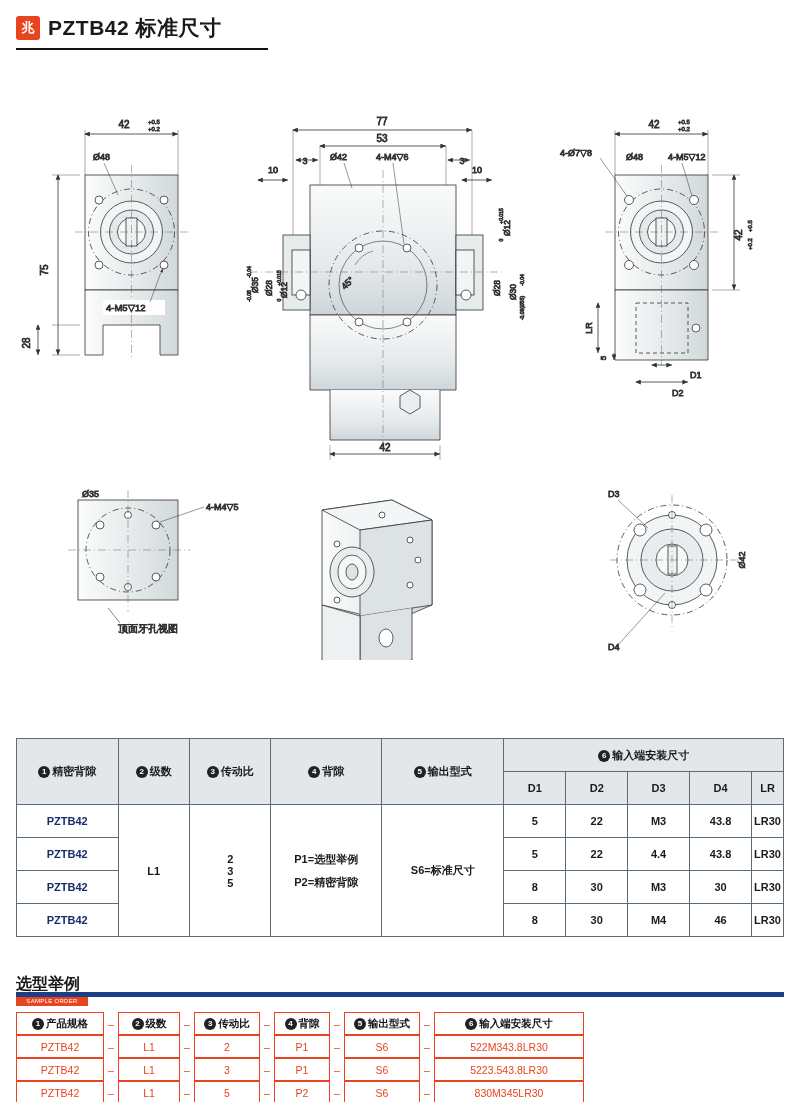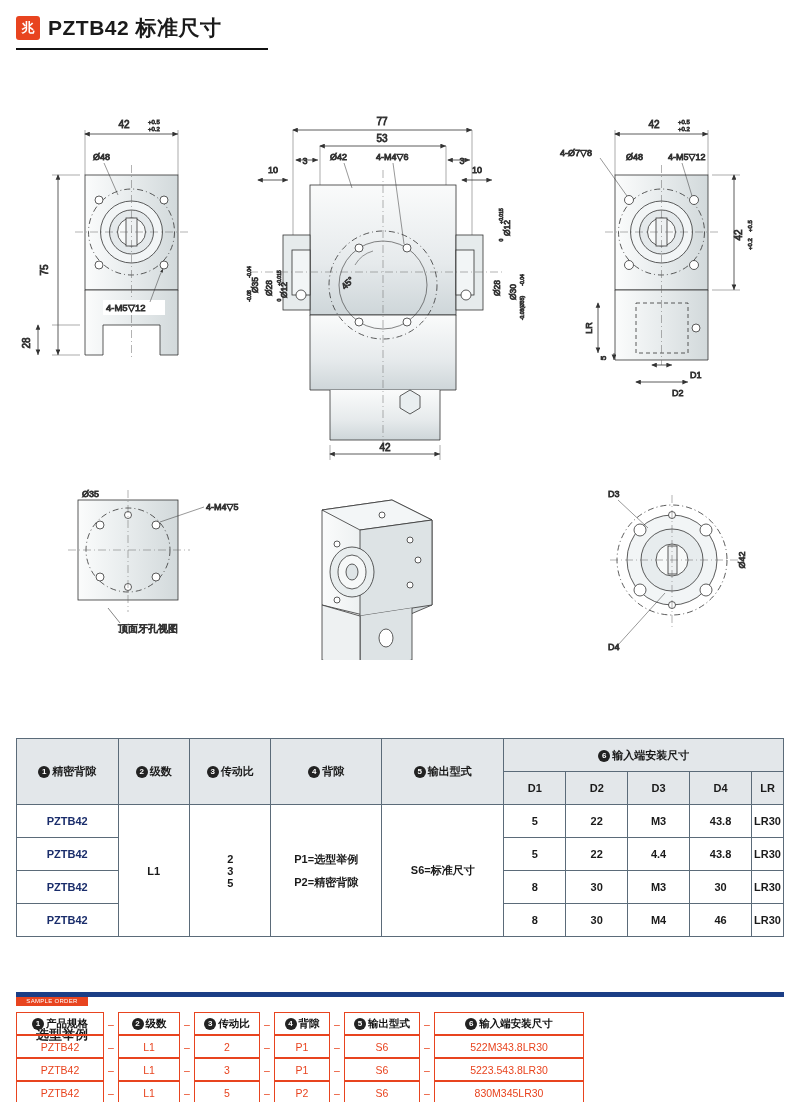--- a/index.html
+++ b/index.html
@@ -60,22 +60,22 @@
     width:12px;height:12px;line-height:12px;
     border-radius:50%;
     background:#222;color:#fff;
     font-size:8px;text-align:center;
     margin-right:2px;
     vertical-align:1px;
   }
 
   
   .sample-title{
-    position:absolute;left:16px;top:1026px;
-    font-size:13px;font-weight:bold;margin-left:20px;
+    position:absolute;left:16px;top:974px;
+    font-size:16px;font-weight:bold;
   }
   .sample-bar{
     position:absolute;left:16px;top:992px;width:768px;height:5px;
     background:#1b3e86;
   }
   .sample-bar2{
     position:absolute;left:16px;top:997px;width:72px;height:9px;
     background:#e8441f;color:#fff;font-size:6px;
     line-height:9px;text-align:center;letter-spacing:.3px;
   }

